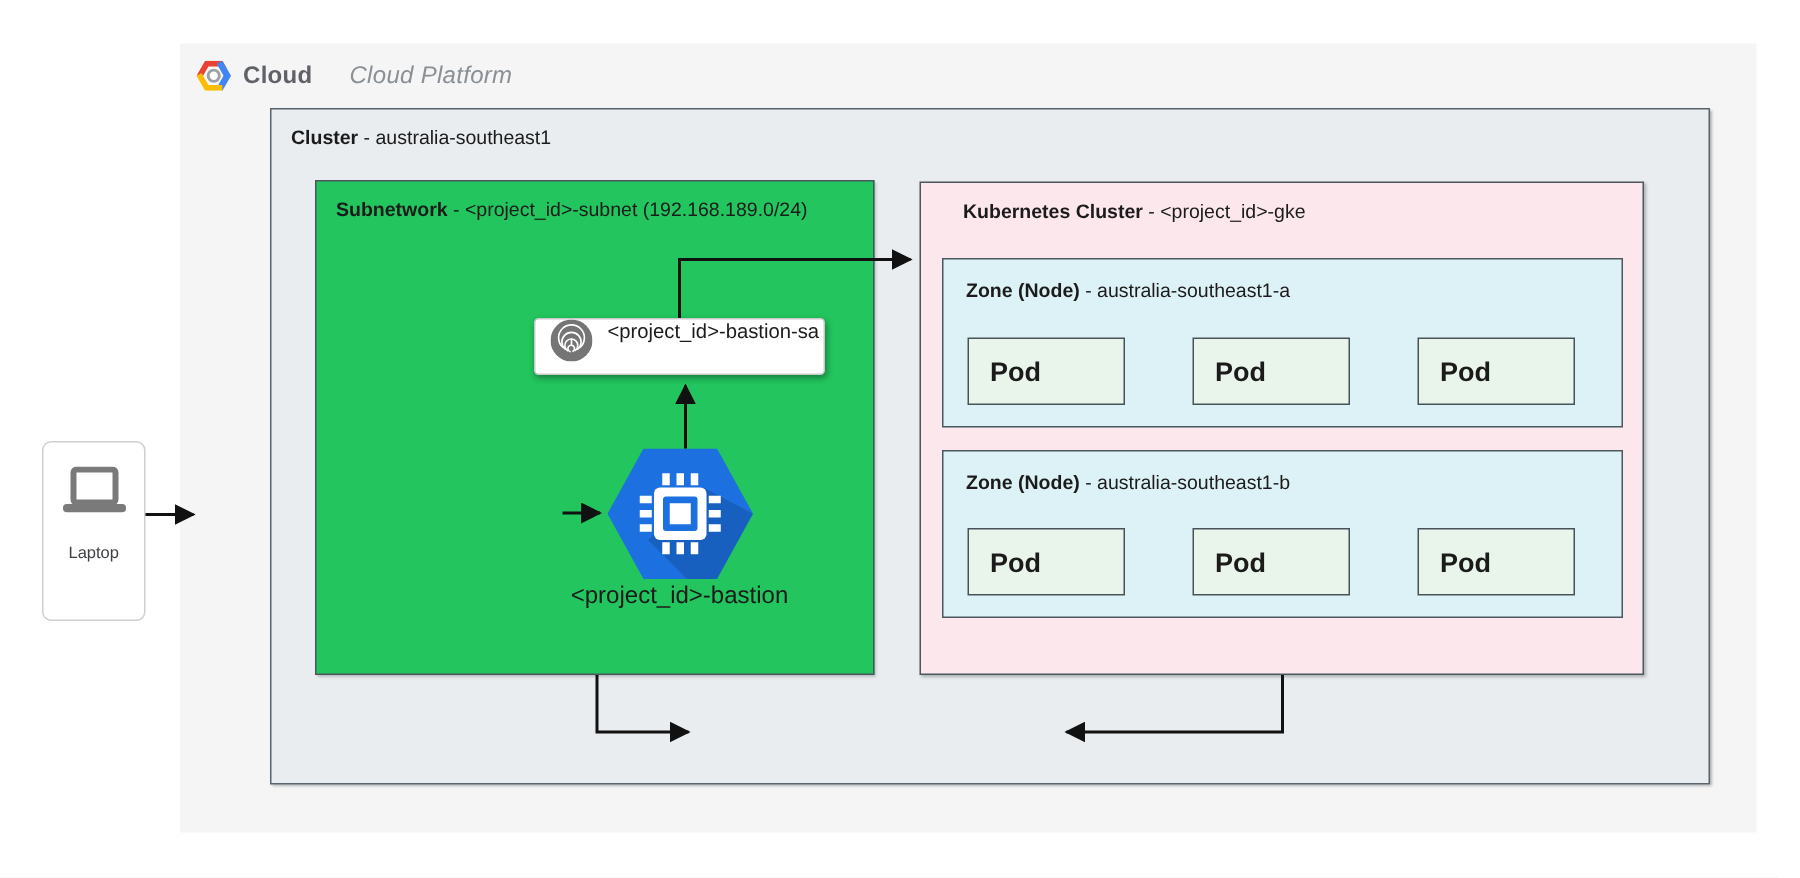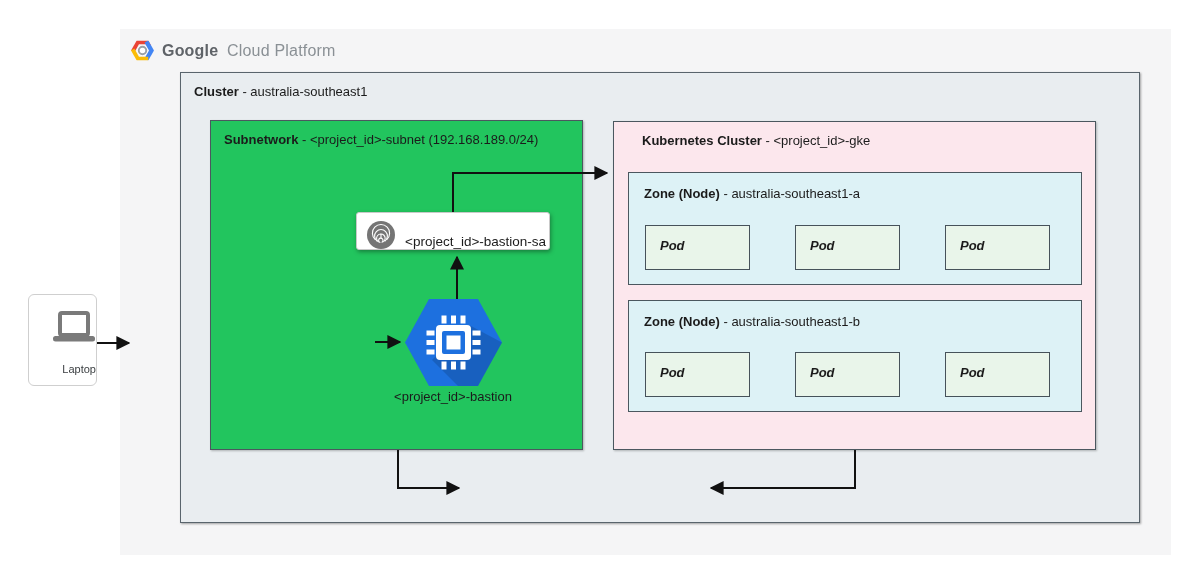--- a/index.html
+++ b/index.html
@@ -5,54 +5,54 @@
   * { margin:0; padding:0; box-sizing:border-box; }
   body { background:#ffffff; font-family:"Liberation Sans", sans-serif; }
   .canvas { position:relative; width:1200px; height:585px; background:#ffffff; overflow:hidden; }
   .panel { position:absolute; left:120px; top:29px; width:1051px; height:526px; background:#f5f5f6; }
 
   
   .gcp-logo { position:absolute; left:131px; top:40px; display:flex; align-items:center; }
   .gcp-logo svg { display:block; }
   .wordmark { margin-left:8px; font-size:16px; letter-spacing:0.2px; }
   .wm-primary { color:#5f6368; font-weight:700; }
-  .wm-secondary { color:#8a9095; font-weight:400; margin-left:4px; }
+  .wm-secondary { color:#8a9095; font-weight:400; margin-left:20px;font-style:italic; }
 
   
   .zone-box { position:absolute; border:1px solid #4b575f; }
   .region   { left:180px; top:72px;  width:960px; height:451px; background:#e9edf0; border-color:#59646c; box-shadow:1px 1px 2px rgba(0,0,0,.35); }
   .subnet   { left:210px; top:120px; width:373px; height:330px; background:#22c55e; box-shadow:1px 1px 2px rgba(0,0,0,.25); }
   .cluster  { left:613px; top:121px; width:483px; height:329px; background:#fce7ed; box-shadow:1px 1px 2px rgba(0,0,0,.25); }
   .zone-a   { left:628px; top:172px; width:454px; height:113px; background:#ddf2f6; }
   .zone-b   { left:628px; top:300px; width:454px; height:112px; background:#ddf2f6; }
   .pod      { position:absolute; width:105px; height:45px; background:#e9f5ea; border:1px solid #46525a; }
-  .pod span { position:absolute; left:14px; top:12px; font-size:13px; font-weight:700; color:#1b1b1b;font-style:italic; }
+  .pod span { position:absolute; left:14px; top:12px; font-size:18px; font-weight:700; color:#1b1b1b; }
 
   .box-title { position:absolute; left:13px; top:11px; font-size:13px; color:#1b1b1b; white-space:nowrap; }
   .box-title b { font-weight:700; }
 
   
   .card { position:absolute; background:#ffffff; border:1px solid #c9c9c9; border-radius:3px;
-          box-shadow:1px 2px 4px rgba(0,0,0,.35); display:flex; align-items:flex-end; padding-left:10px; }
+          box-shadow:1px 2px 4px rgba(0,0,0,.35); display:flex; align-items:flex-start; padding-left:10px; }
   .card .glyph { width:28px; height:28px; flex:0 0 28px; }
   .card .lbl { margin-left:10px; font-size:13.5px; color:#1b1b1b; white-space:nowrap; }
   .card-firewall { left:135px; top:322px; width:240px; height:42px; }
   .card-sa       { left:356px; top:212px; width:194px; height:38px; }
   .card-router   { left:465px; top:465px; width:240px; height:44px; }
 
   
-  .laptop-box { position:absolute; left:28px; top:294px; width:69px; height:92px; background:#fff;
-                border:1px solid #cfcfcf; border-radius:6px; text-align:right; }
+  .laptop-box { position:absolute; left:28px; top:294px; width:69px; height:120px; background:#fff;
+                border:1px solid #cfcfcf; border-radius:6px; text-align:center; }
   .laptop-box svg { margin-top:16px; }
   .laptop-label { position:absolute; left:0; right:0; top:68px; font-size:11px; color:#3c4043; }
 
   
   .bastion { position:absolute; left:405px; top:299px; width:97px; height:87px; }
   .bastion-label { position:absolute; left:373px; top:389px; width:160px; text-align:center;
-                   font-size:13px; color:#1b1b1b; white-space:nowrap; }
+                   font-size:16px; color:#1b1b1b; white-space:nowrap; }
 
   .arrows { position:absolute; left:0; top:0; width:1200px; height:585px; pointer-events:none; }
 </style>
 </head>
 <body>
 
 <div class="canvas">
   <div class="panel"></div>
 
   <div class="gcp-logo">
@@ -66,21 +66,21 @@
         <g clip-path="url(#hexclip)">
           <polyline points="0,10.5 6,0 18,0 21,5" fill="none" stroke="#ea4335" stroke-width="8"></polyline>
           <polyline points="18,0 24,10.5 18,21" fill="none" stroke="#4285f4" stroke-width="9"></polyline>
           <polyline points="18,21 6,21 0,10.5" fill="none" stroke="#fbbc05" stroke-width="8"></polyline>
           <circle cx="12" cy="10.5" r="5.4" fill="#ffffff"></circle>
           <circle cx="12" cy="10.5" r="3.9" fill="none" stroke="#9aa0a6" stroke-width="2"></circle>
         </g>
       </svg>
     </span>
     <span class="wordmark">
-      <span class="wm-primary">Google</span>
+      <span class="wm-primary">Cloud</span>
       <span class="wm-secondary">Cloud Platform</span>
     </span>
   </div>
 
   <div class="zone-box region">
     <div class="box-title">
       <b>Cluster</b><span> - australia-southeast1</span>
     </div>
   </div>
 

